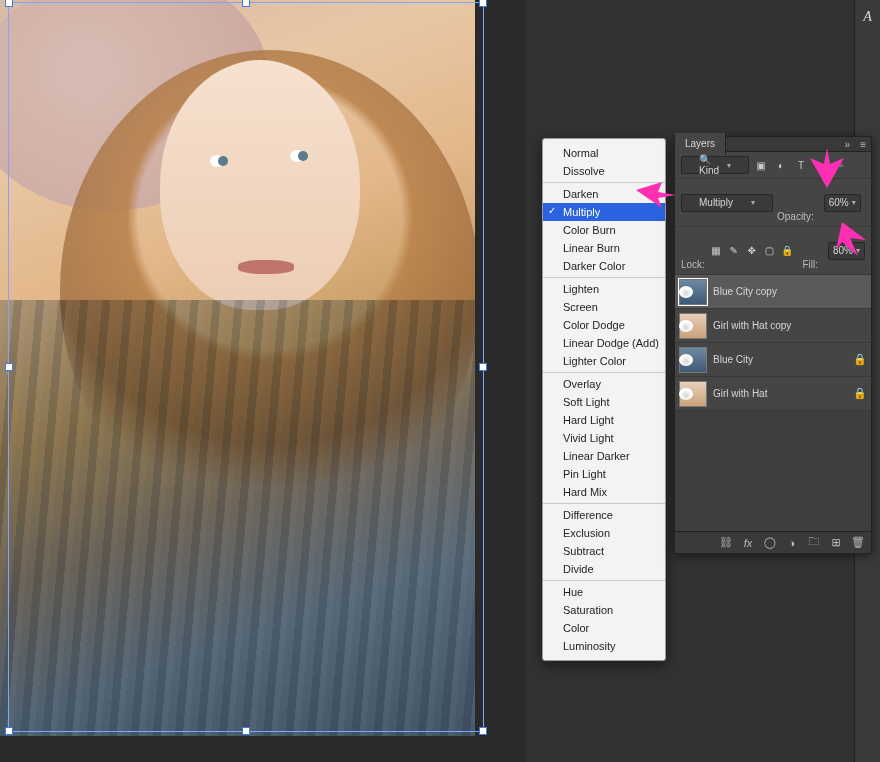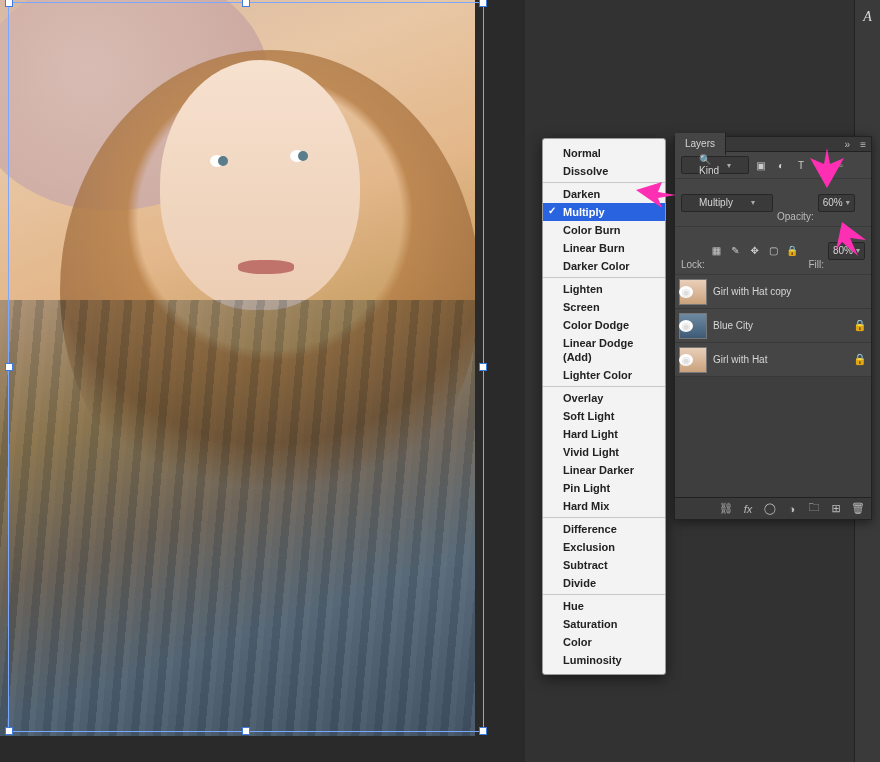--- a/index.html
+++ b/index.html
@@ -27,36 +27,36 @@
   .h-bl{left:-4px;bottom:-4px}.h-bm{left:calc(50% - 4px);bottom:-4px}.h-br{right:-4px;bottom:-4px}
 
   
   .rightcol { position:absolute; right:0; top:0; width:26px; height:762px; background:#3a3a3a; border-left:1px solid #222; }
   .rightcol .toolicon { width:22px;height:22px;margin:6px auto;display:flex;align-items:center;justify-content:center;color:#ddd;font-size:14px;font-style:italic;font-family:Georgia,serif; }
 
   
   .blend-menu { position:absolute; left:542px; top:138px; width:124px; background:#f3f3f3; border:1px solid #9a9a9a; border-radius:3px; box-shadow:0 4px 14px rgba(0,0,0,.5); font-size:11px; color:#222; padding:3px 0;}
   .blend-menu .grp{padding:2px 0;}
   .blend-menu .grp + .grp{border-top:1px solid #c8c8c8;}
-  .blend-menu .item{padding:2px 6px 2px 20px;position:relative;line-height:14px;font-weight:bold;}
+  .blend-menu .item{padding:2px 6px 2px 20px;position:relative;line-height:14px;}
   .blend-menu .item.sel{background:#2a63e0;color:#fff;}
   .blend-menu .item.sel::before{content:"✓";position:absolute;left:5px;top:1px;font-size:10px;}
 
   
   .panel { position:absolute; left:674px; top:136px; width:198px; background:#454545; border:1px solid #222; font-size:10px; color:#d6d6d6; box-shadow:0 2px 10px rgba(0,0,0,.5);}
   .panel-head{display:flex;align-items:center;height:15px;background:#383838;border-bottom:1px solid #222;}
   .panel-tab{padding:0 10px;height:22px;line-height:22px;background:#454545;border-right:1px solid #222;font-weight:500;}
   .panel-head .spacer{flex:1;}
   .panel-head .ctl{padding:0 5px;color:#bbb;font-size:10px;}
   .row{display:flex;align-items:center;padding:4px 6px;gap:4px;border-bottom:1px solid #3a3a3a;}
   .select{display:flex;align-items:center;justify-content:space-between;background:#3a3a3a;border:1px solid #262626;height:18px;padding:0 17px;border-radius:2px;}
   .chev{font-size:8px;color:#aaa;margin-left:3px;}
   .ico{width:16px;height:16px;display:flex;align-items:center;justify-content:center;color:#ccc;}
   .lbl{color:#bbb;margin-top:28px;}
-  .pct{border:1px solid #262626;background:#3a3a3a;height:18px;padding:0 4px;display:flex;align-items:center;border-radius:2px;}
+  .pct{border:1px solid #262626;background:#3a3a3a;height:18px;padding:0 4px;display:flex;align-items:center;border-radius:2px;margin-left:6px;}
 
   .layers-list{max-height:240px;}
   .layer{display:flex;align-items:center;height:34px;border-bottom:1px solid #383838;padding:0 4px;gap:6px;}
   .layer.sel{background:#5a5a5a;}
   .eye{width:14px;text-align:center;}
   .eye-icon::before{content:"◉";color:#ddd;font-size:11px;}
   .thumb{width:28px;height:26px;border:1px solid #777;background:#888;}
   .thumb.sel{outline:1px solid #fff;}
   .thumb.city-t{background:linear-gradient(#6d8aa1,#3e5a77);}
   .thumb.girl-t{background:linear-gradient(#e9cfba,#caa27c);}
@@ -188,20 +188,25 @@
     <div class="ico">🔒</div>
     <div style="flex:1"></div>
     <span class="lbl">Fill:</span>
     <div class="pct">
       <span>80%</span>
         <span class="chev">▾</span>
     </div>
   </div>
 
   <div class="layers-list" id="layers-list">
+      <div class="layer sel">
+        <div class="eye"><span class="eye-icon"></span></div>
+        <div class="thumb city-t sel"></div>
+        <div class="name">Blue City copy</div>
+      </div>
       <div class="layer">
         <div class="eye"><span class="eye-icon"></span></div>
         <div class="thumb girl-t"></div>
         <div class="name">Girl with Hat copy</div>
       </div>
       <div class="layer">
         <div class="eye"><span class="eye-icon"></span></div>
         <div class="thumb city-t"></div>
         <div class="name">Blue City</div>
         <div class="lock">🔒</div>

